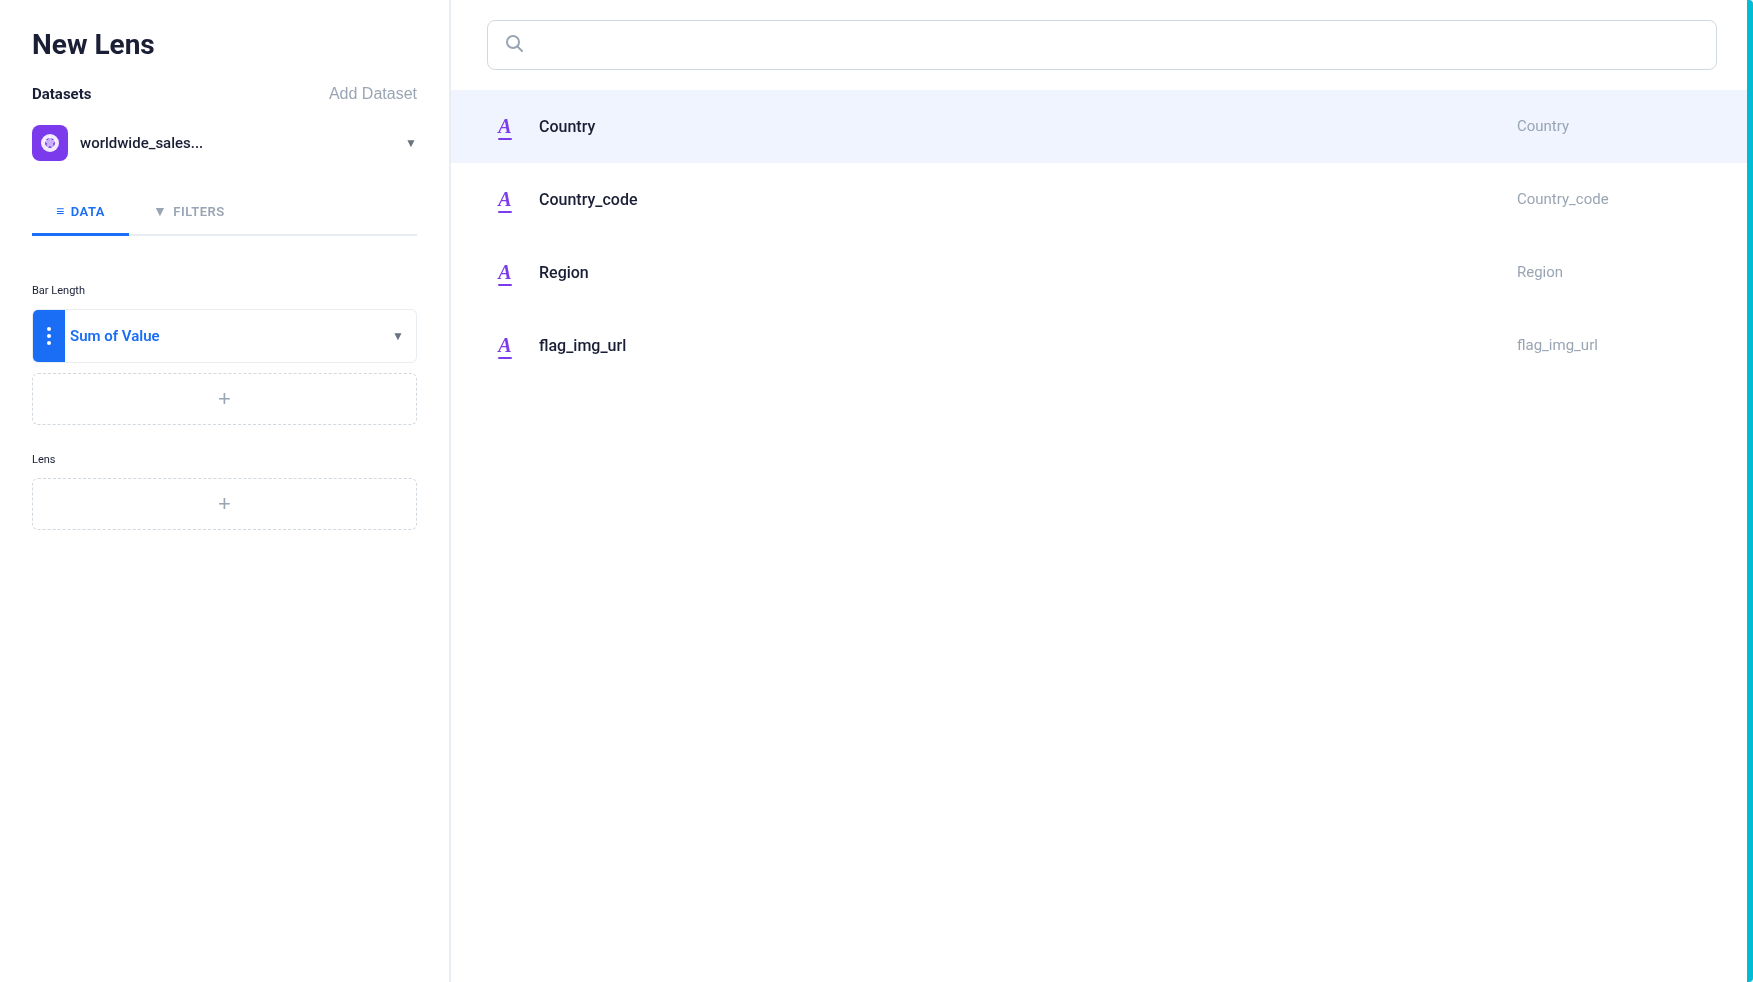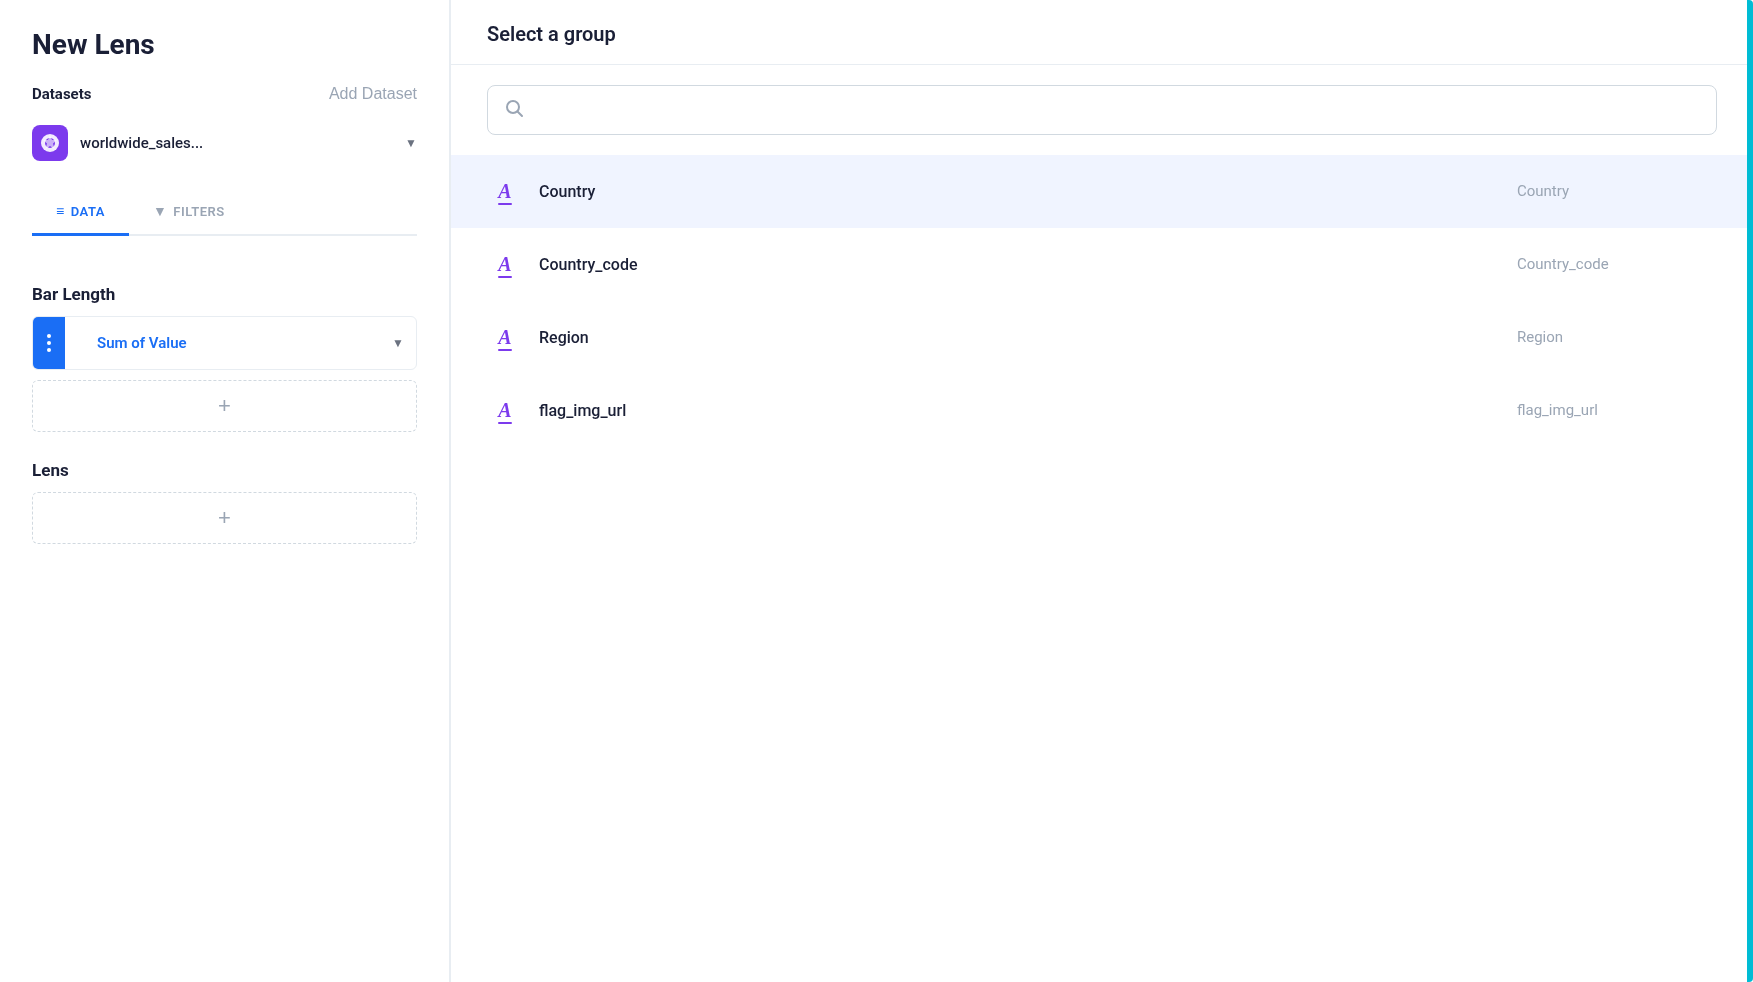--- a/index.html
+++ b/index.html
@@ -118,22 +118,22 @@
     .tab-icon {
       font-size: 14px;
     }
 
     .panel-content {
       padding: 28px 32px;
       flex: 1;
     }
 
     .section-label {
-      font-size: 17px;
-      font-weight: 700;
+      font-size: 11px;
+      font-weight: 400;
       color: #1a1f36;
       margin-bottom: 12px;
     }
 
     .metric-item {
       display: flex;
       align-items: center;
       border: 1px solid #e8edf2;
       border-radius: 6px;
       overflow: hidden;
@@ -159,21 +159,21 @@
     .metric-handle-dots span {
       display: block;
       width: 4px;
       height: 4px;
       background: white;
       border-radius: 50%;
     }
 
     .metric-name {
       flex: 1;
-      padding: 0 32px;
+      padding: 0 5px;
       font-size: 15px;
       font-weight: 600;
       color: #1a6ef5;
     }
 
     .metric-dropdown {
       padding: 0 12px;
       color: #6b7280;
       font-size: 12px;
     }
@@ -374,21 +374,20 @@
     <button class="add-btn">+</button>
 
     <div class="bars-section">
       <div class="section-label">Lens</div>
       <button class="add-btn">+</button>
     </div>
   </div>
 </div>
 
 <div class="right-panel">
-  <div class="panel-title">Select a group</div>
 
   <div class="search-container">
     <div class="search-box">
       <span class="search-icon-svg">
         <svg width="20" height="20" viewBox="0 0 20 20" fill="none">
           <circle cx="9" cy="9" r="6" stroke="#9aa5b4" stroke-width="2"></circle>
           <line x1="13.5" y1="13.5" x2="18" y2="18" stroke="#9aa5b4" stroke-width="2" stroke-linecap="round"></line>
         </svg>
       </span>
     </div>

